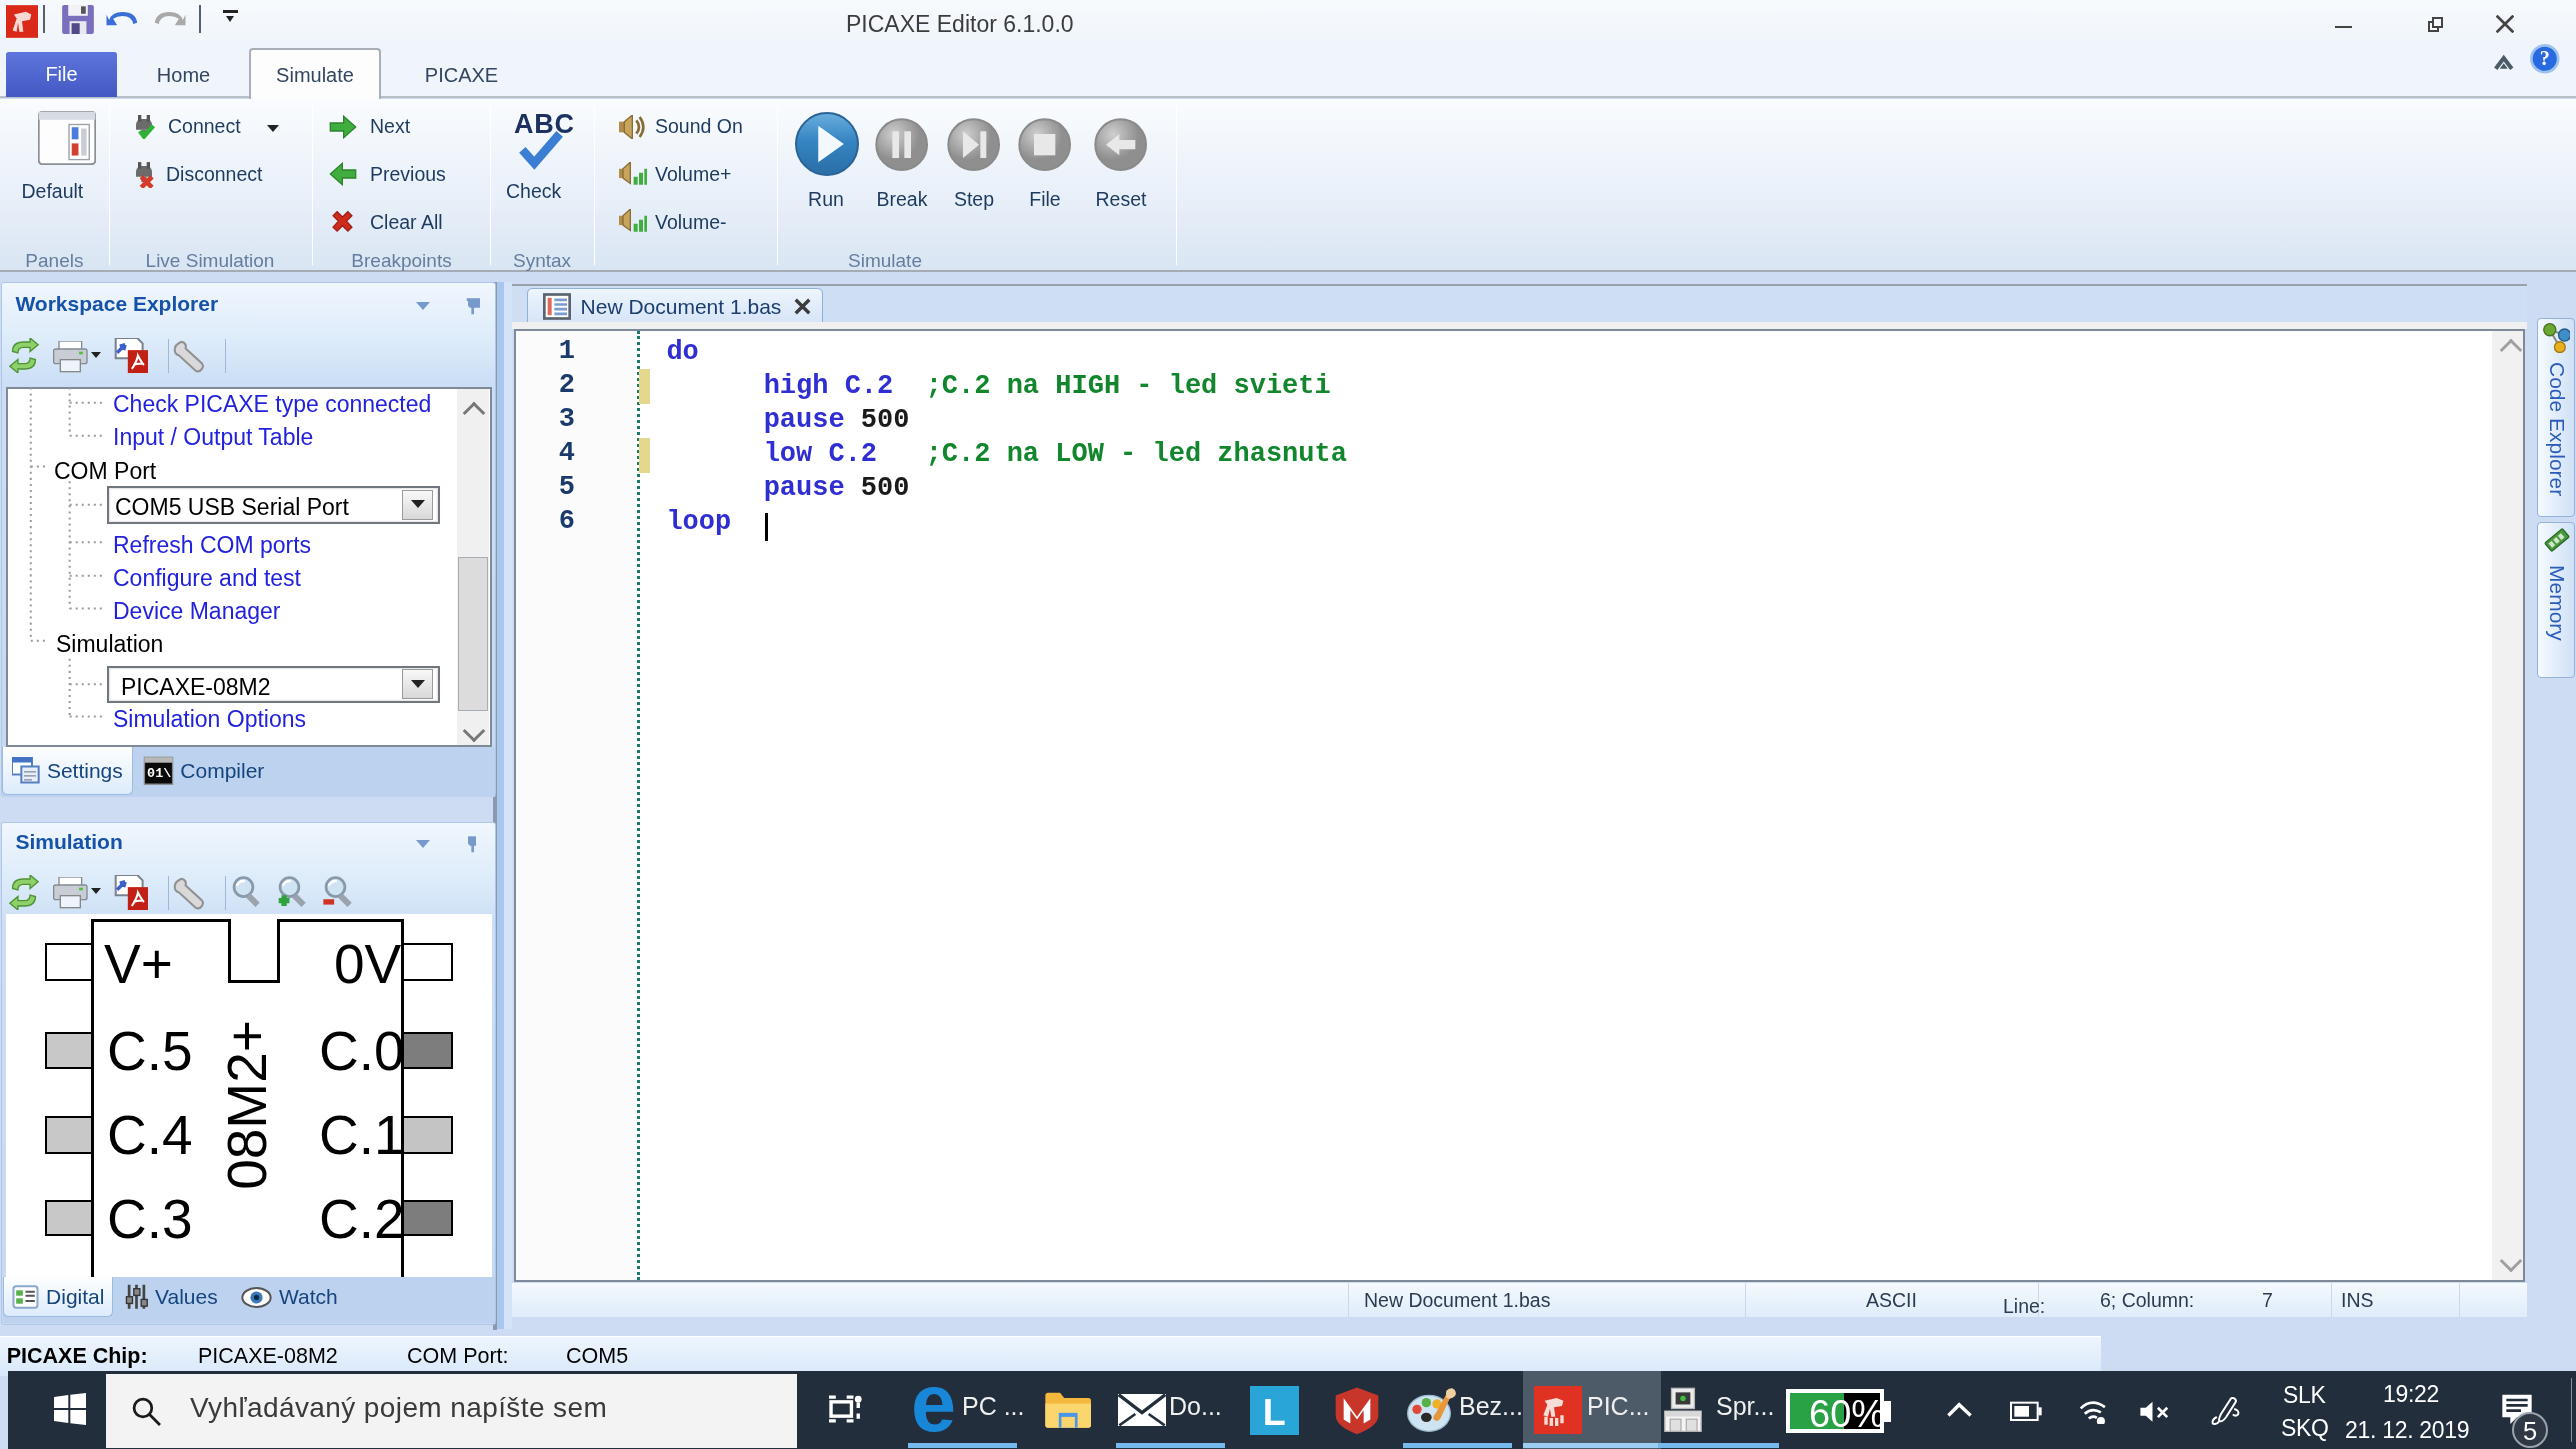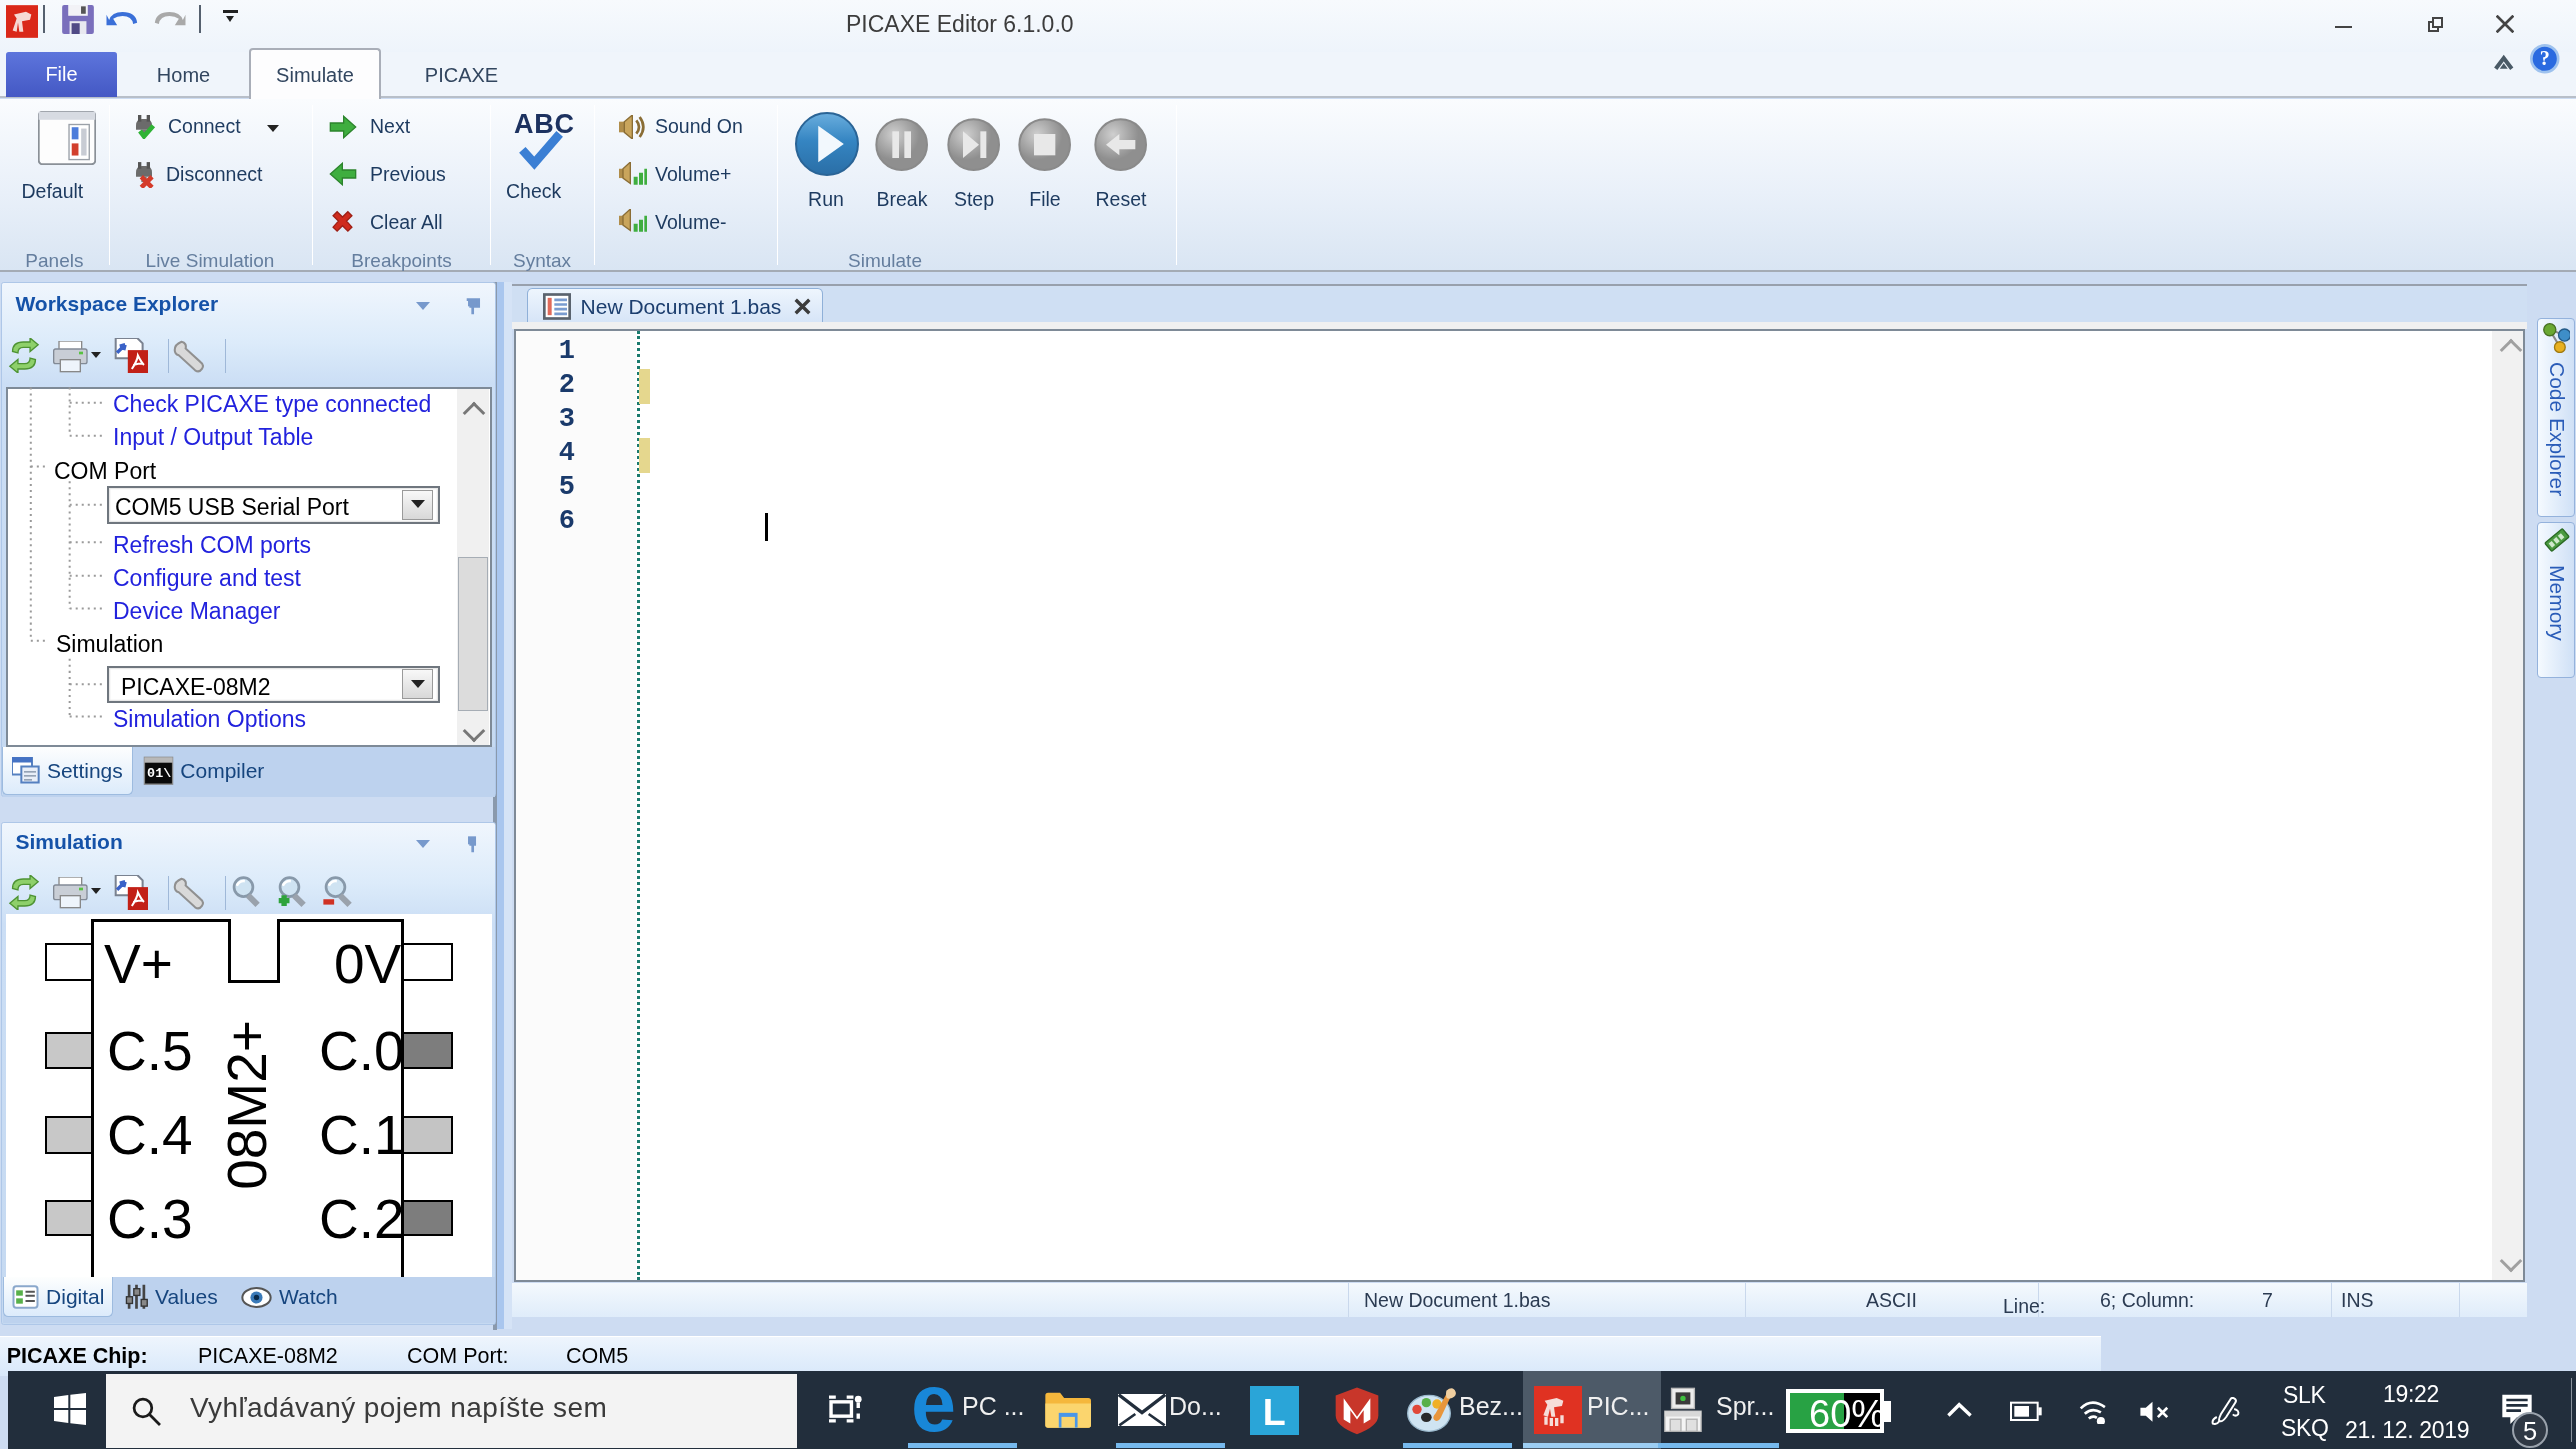--- a/index.html
+++ b/index.html
@@ -460,20 +460,26 @@
       </svg>
  </div>
 </div>
 <div class="abs" id="editstrip2"></div>
 <div class="abs" id="editbox">
  <div class="abs" id="gutter"></div>
  <div class="abs" id="dotline"></div>
  <div class="abs" style="left:123px;top:38px;width:10.7px;height:35px;background:#e5d78e"></div>
  <div class="abs" style="left:123px;top:107px;width:10.7px;height:35px;background:#e5d78e"></div>
  <div class="abs" id="lnums">1<br>2<br>3<br>4<br>5<br>6</div>
+ <div class="abs" id="code">  do
+        <span>high C.2</span>  <span class="cmt">;C.2 na HIGH - led svieti</span>
+        <span>pause</span> <span class="num">500</span>
+        <span>low C.2</span>   <span class="cmt">;C.2 na LOW - led zhasnuta</span>
+        <span>pause</span> <span class="num">500</span>
+  loop</div>
  <div class="abs" style="left:249px;top:182px;width:2.7px;height:28px;background:#000"></div>
  <div class="abs" id="editsb"></div>
  <div class="chev up abs" style="left:1987px;top:10.7px;border-color:#a0a0a0"></div>
  <div class="chev dn abs" style="left:1987px;top:922px;border-color:#a0a0a0"></div>
 </div>
 <div class="abs" id="editstatus">
  <div class="scell" style="left:836px"></div>
  <div class="scell" style="left:1233px"></div>
  <div class="scell" style="left:1526px"></div>
  <div class="scell" style="left:1819px"></div>

